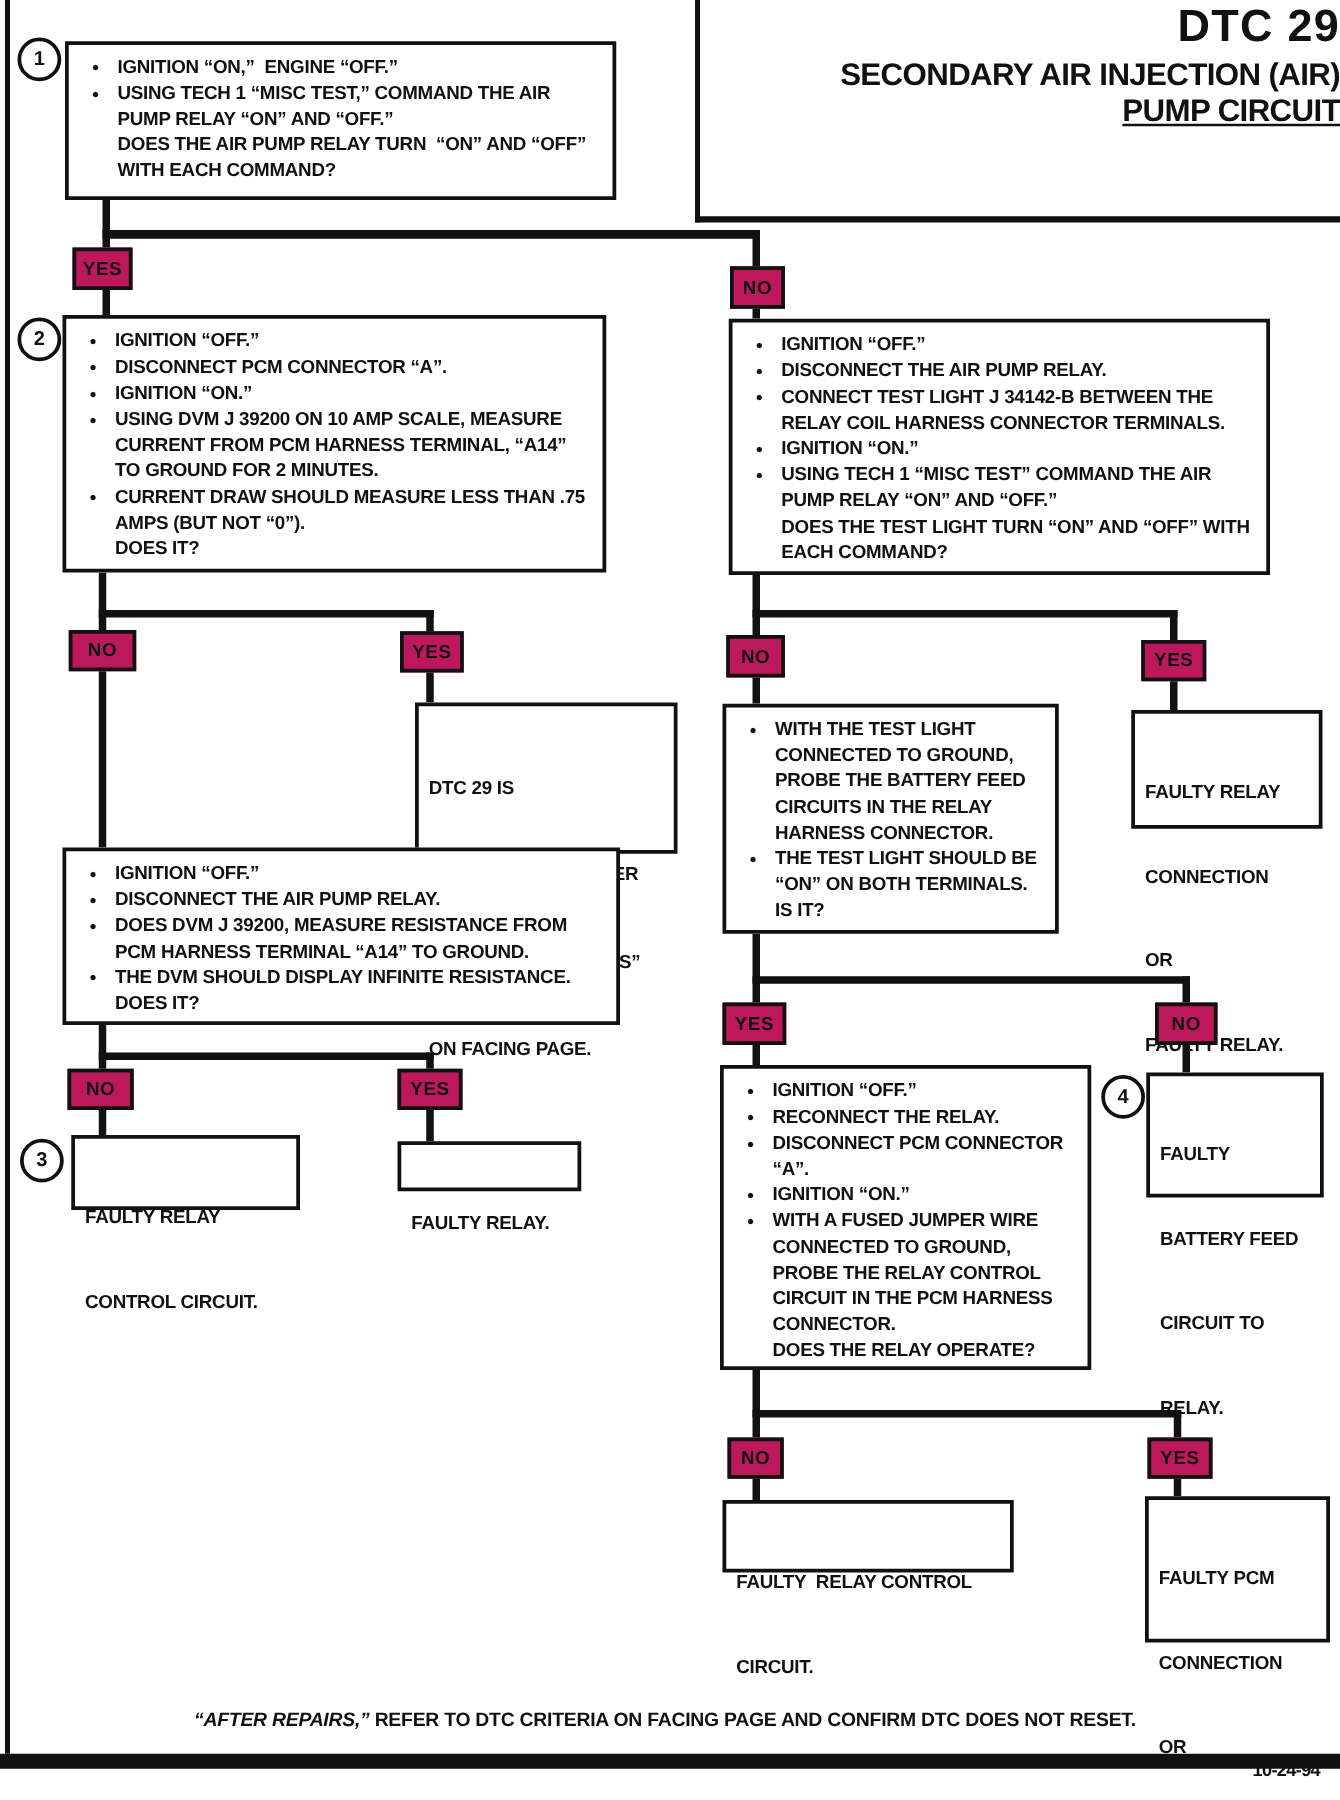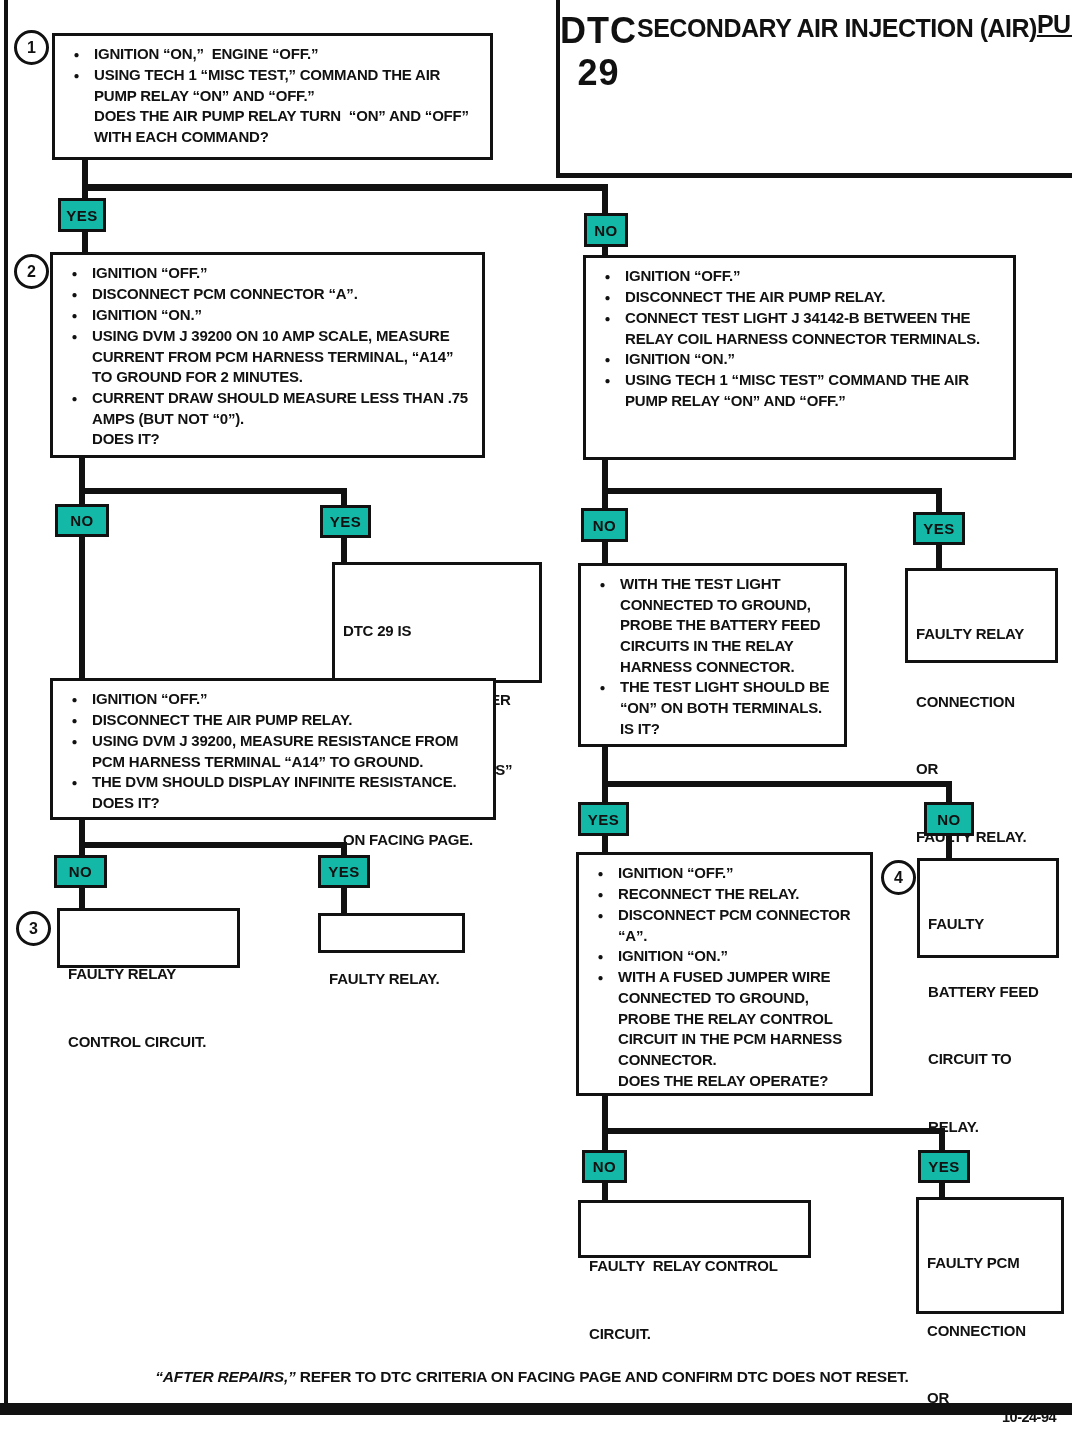--- a/index.html
+++ b/index.html
@@ -6,29 +6,29 @@
   html,body { background:#fff; }
   body {
     width:1072px; height:1440px; position:relative; overflow:hidden;
     color:#111; font-family:"Liberation Sans", sans-serif; font-weight:bold;
   }
   .ln { position:absolute; background:#111; }
   .box { position:absolute; border:3px solid #111; background:#fff; padding:8px 4px 4px 4px; }
   .row { display:flex; align-items:flex-start; }
   .bu { width:35px; min-width:35px; text-align:center; font-size:10px; line-height:21px; }
   .bt { flex:1; font-size:15px; line-height:1.38; letter-spacing:-0.2px; white-space:pre-wrap; padding-right:2px; }
-  .tag { position:absolute; border:3px solid #111; background:#14b8a6; font-size:15px;
+  .tag { position:absolute; border:3px solid #111; background:#be185d; font-size:15px;
          display:flex; align-items:center; justify-content:center; letter-spacing:.5px; }
   .term { position:absolute; border:3px solid #111; background:#fff; font-size:15px;
           line-height:1.5; padding:7px 8px; letter-spacing:-0.2px; white-space:pre; }
   .circle { position:absolute; width:35px; height:35px; border:3px solid #111; border-radius:50%;
             background:#fff; display:flex; align-items:center; justify-content:center; font-size:16px; }
   .titlebox { position:absolute; left:556px; top:0; width:516px; height:178px;
               border-left:4px solid #111; border-bottom:5px solid #111;
-              display:flex; flex-direction:row; align-items:flex-start; text-align:center; padding-top:10px; }
+              display:flex; flex-direction:column; align-items:flex-end; text-align:center; }
   .t-code { font-size:36px; letter-spacing:1px; }
   .t-sub  { font-size:25px; line-height:1.17; letter-spacing:-0.5px; white-space:pre; margin-top:4px; }
   .t-sub2 { font-size:25px; line-height:1.17; letter-spacing:-0.5px; white-space:pre;text-decoration:underline; }
   .footer { position:absolute; top:1368px; left:0; width:1064px; text-align:center;
             font-size:15.5px; letter-spacing:-0.2px; }
   .footer .it { font-style:italic; }
   .date { position:absolute; top:1373px; left:1002px; font-size:14.5px; letter-spacing:-0.5px;margin-top:36px; }
   .pb-left { position:absolute; left:4px; top:0; width:4px; height:1403px; background:#111; }
   .pb-bottom { position:absolute; left:0; top:1403px; width:1072px; height:12px; background:#111; }
 </style>
@@ -141,20 +141,24 @@
       <span class="bt">CONNECT TEST LIGHT J 34142-B BETWEEN THE RELAY COIL HARNESS CONNECTOR TERMINALS.</span>
     </div>
   <div class="row">
       <span class="bu">●</span>
       <span class="bt">IGNITION “ON.”</span>
     </div>
   <div class="row">
       <span class="bu">●</span>
       <span class="bt">USING TECH 1 “MISC TEST” COMMAND THE AIR PUMP RELAY “ON” AND “OFF.”</span>
     </div>
+  <div class="row">
+      <span class="bu"></span>
+      <span class="bt">DOES THE TEST LIGHT TURN “ON” AND “OFF” WITH EACH COMMAND?</span>
+    </div>
 </div>
 
 <div class="tag" style="left:55px;top:504px;width:54px;height:33px">NO</div>
 <div class="tag" style="left:320px;top:505px;width:51px;height:33px">YES</div>
 
 <div class="term" style="left:332px;top:562px;width:210px;height:121px;line-height:1.55">
   <div>DTC 29 IS</div>
   <div>INTERMITTENT.  REFER</div>
   <div>TO “DIAGNOSTIC AIDS”</div>
   <div>ON FACING PAGE.</div>
@@ -164,21 +168,21 @@
   <div class="row">
       <span class="bu">●</span>
       <span class="bt">IGNITION “OFF.”</span>
     </div>
   <div class="row">
       <span class="bu">●</span>
       <span class="bt">DISCONNECT THE AIR PUMP RELAY.</span>
     </div>
   <div class="row">
       <span class="bu">●</span>
-      <span class="bt">USING DVM J 39200, MEASURE RESISTANCE FROM PCM HARNESS TERMINAL “A14” TO GROUND.</span>
+      <span class="bt">DOES DVM J 39200, MEASURE RESISTANCE FROM PCM HARNESS TERMINAL “A14” TO GROUND.</span>
     </div>
   <div class="row">
       <span class="bu">●</span>
       <span class="bt">THE DVM SHOULD DISPLAY INFINITE RESISTANCE.</span>
     </div>
   <div class="row">
       <span class="bu"></span>
       <span class="bt">DOES IT?</span>
     </div>
 </div>

